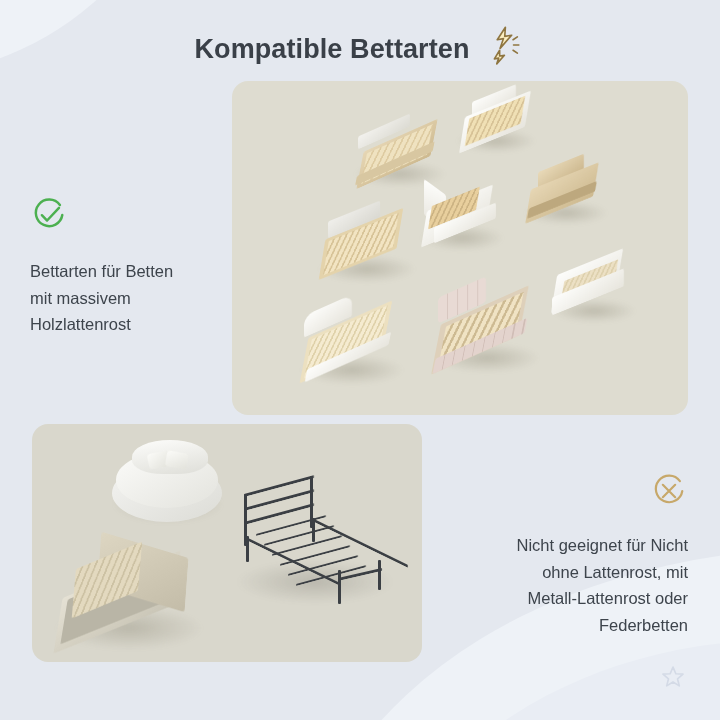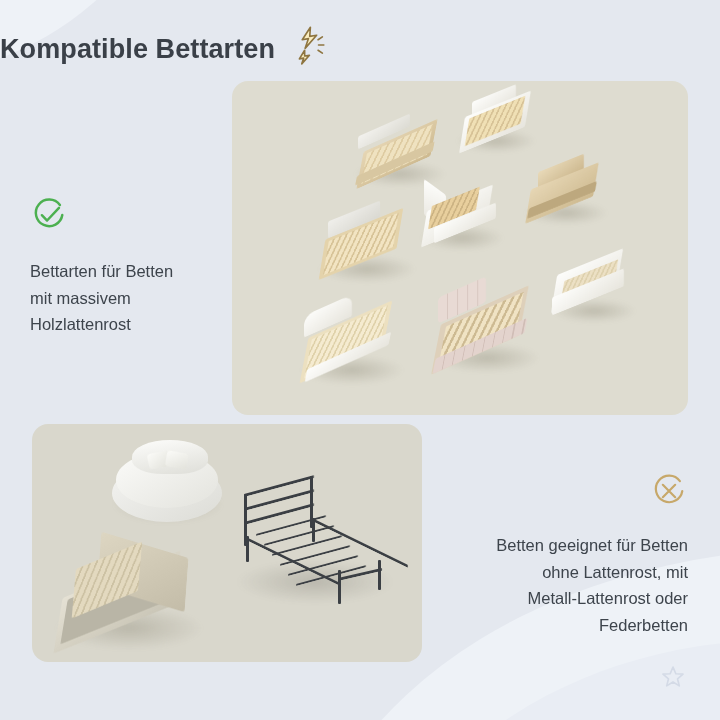--- a/index.html
+++ b/index.html
@@ -70,21 +70,21 @@
   }
 
   
   .title-row {
     position: absolute;
     left: 0;
     top: 22px;
     width: 720px;
     display: flex;
     align-items: center;
-    justify-content: flex-start;
+    justify-content: center;
     gap: 10px;
     z-index: 4;
   }
   .title-text {
     font-size: 27px;
     font-weight: bold;
     color: #3a4048;
     letter-spacing: .1px;
     white-space: nowrap;
   }
@@ -355,17 +355,17 @@
   <div class="feature-text">Bettarten für Betten
 mit massivem
 Holzlattenrost</div>
 </div>
 
 <div class="feature" id="feature-unsuitable">
   <svg class="feature-icon" viewBox="0 0 40 40">
     <path d="M31.5 9.5A14 14 0 1 0 34 20" fill="none" stroke="#c7a86a" stroke-width="2.3" stroke-linecap="round"></path>
     <path d="M13.5 13.5 26.5 26.5M26.5 13.5 13.5 26.5" fill="none" stroke="#c7a86a" stroke-width="2.3" stroke-linecap="round"></path>
   </svg>
-  <div class="feature-text">Betten geeignet für Betten
+  <div class="feature-text">Nicht geeignet für Nicht
 ohne Lattenrost, mit
 Metall-Lattenrost oder
 Federbetten</div>
 </div>
 
 </body></html>

